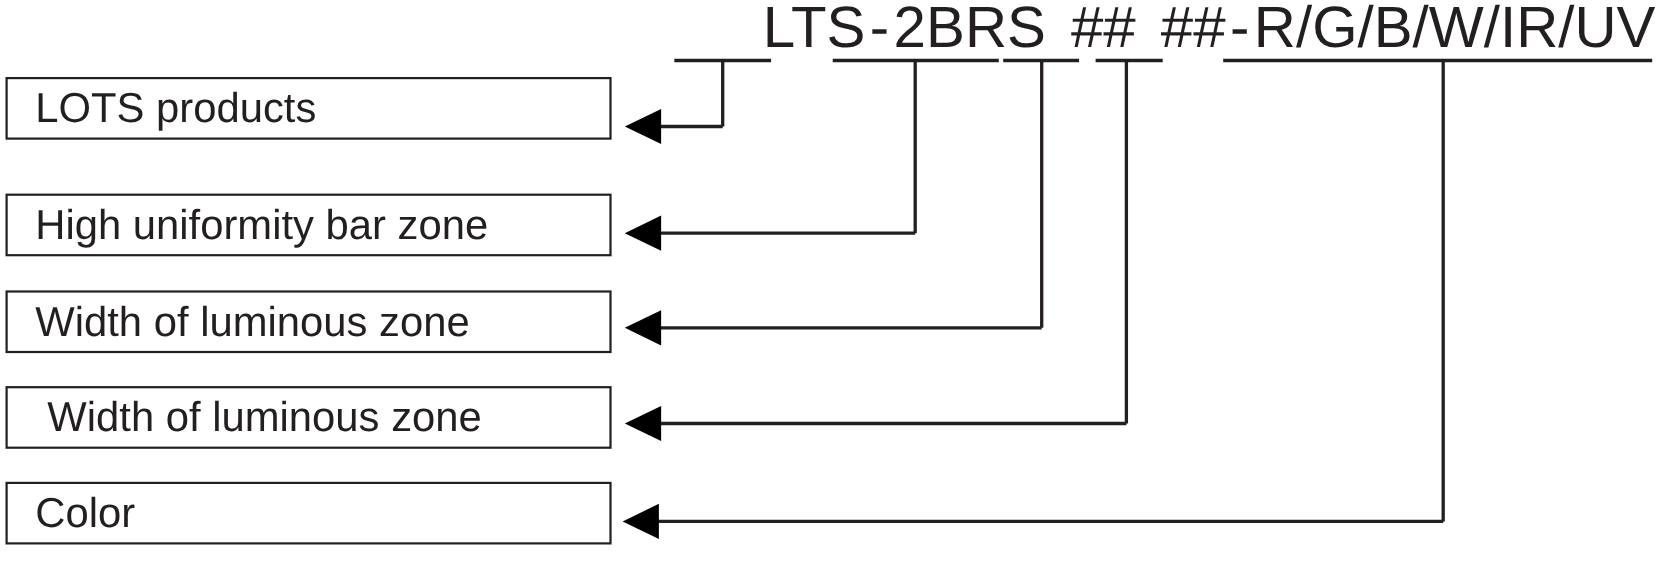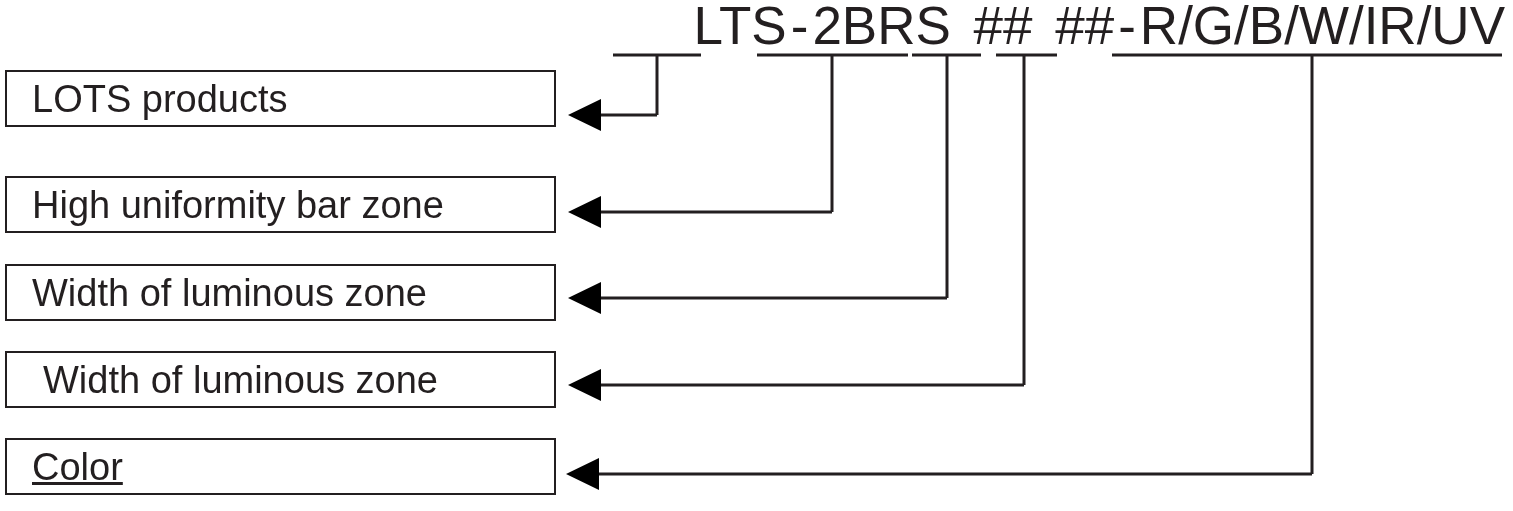--- a/index.html
+++ b/index.html
@@ -108,21 +108,21 @@
   </div>
   <div class="label-box" style="top:176px;">
     <span class="label-text">High uniformity bar zone</span>
   </div>
   <div class="label-box" style="top:264px;">
     <span class="label-text">Width of luminous zone</span>
   </div>
   <div class="label-box" style="top:351px;padding-left:11px;">
     <span class="label-text">Width of luminous zone</span>
   </div>
-  <div class="label-box" style="top:438px;text-decoration:underline;">
+  <div class="label-box" style="top:438px;">
     <span class="label-text">Color</span>
   </div>
 
   <svg id="connectors">
 
     <g>
       <line x1="657" y1="55" x2="657" y2="115"></line>
       <line x1="657" y1="115" x2="600" y2="115"></line>
       <polygon points="568,115 601,99 601,131"></polygon>
     </g>

